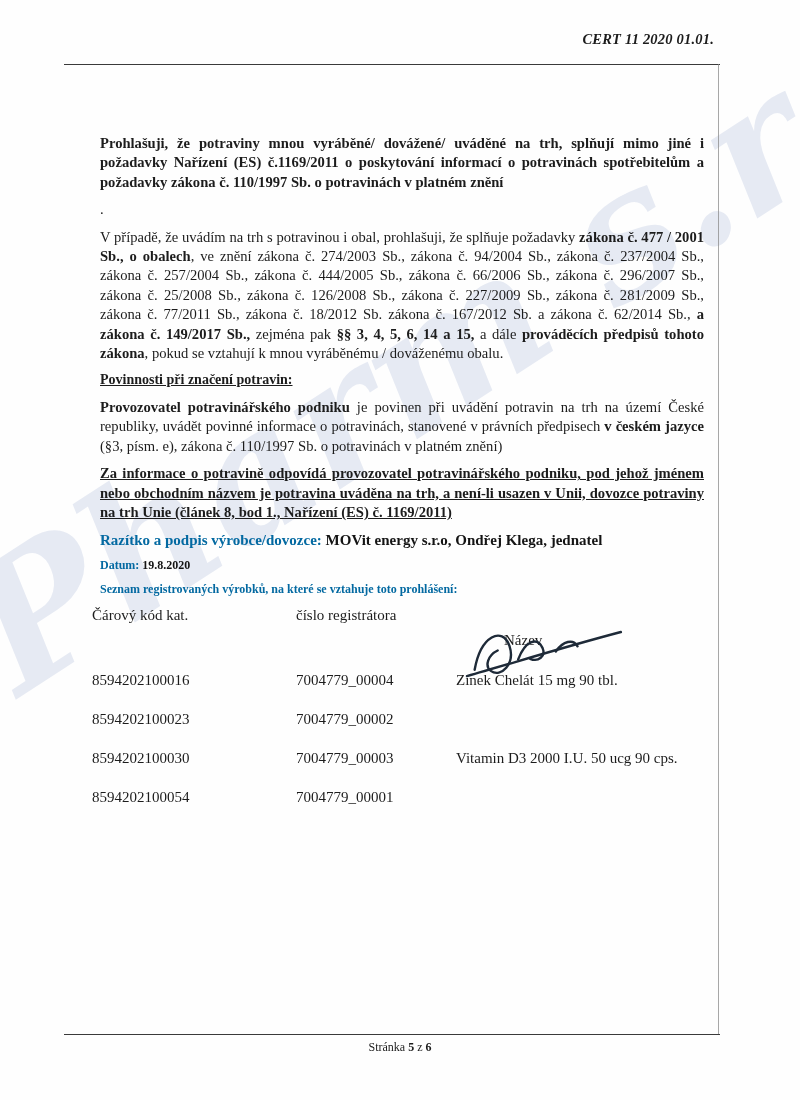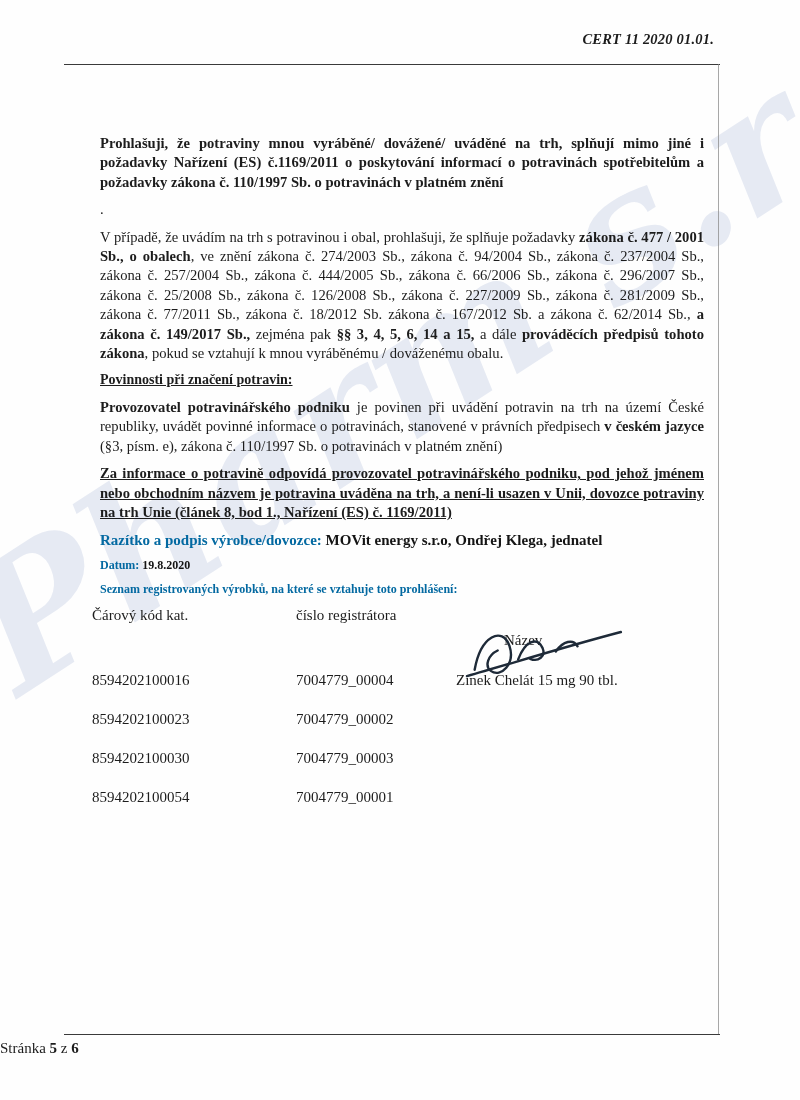--- a/index.html
+++ b/index.html
@@ -36,22 +36,22 @@
   .date-line{margin-bottom:28px;font-size:12px;}
   .date-line .val{font-weight:bold;color:#141414;}
   .list-heading{margin-bottom:30px;font-size:12px;}
   .products{font-size:15px;}
   .prod-grid{display:grid;grid-template-columns:192px 148px 1fr;gap:12px;}
   .prod-head{margin-bottom:20px;}
   .prod-head .h3{padding-left:48px;margin-top:25px;}
   .prod-row{margin-bottom:19px;}
   .signature{position:absolute;left:460px;top:618px;z-index:2;transform:rotate(-3deg);}
   .footer-text{
-    position:absolute;top:1040px;left:0;width:100%;text-align:left;
-    font-size:15px;z-index:1;
+    position:absolute;top:1040px;left:0;width:100%;text-align:center;
+    font-size:12px;z-index:1;
   }
 </style>
 </head>
 <body>
 
 <div class="watermark">Pharm s.r.o.</div>
 
 <div class="doc-code">CERT 11 2020 01.01.</div>
 <div class="rule-top"></div>
 <div class="rule-right"></div>
@@ -89,20 +89,21 @@
       <span>7004779_00004</span>
       <span>Zinek Chelát 15 mg 90 tbl.</span>
     </div>
     <div class="prod-grid prod-row">
       <span>8594202100023</span>
       <span>7004779_00002</span>
     </div>
     <div class="prod-grid prod-row">
       <span>8594202100030</span>
       <span>7004779_00003</span>
+      <span>Vitamin D3 2000 I.U. 50 ucg 90 cps.</span>
     </div>
     <div class="prod-grid prod-row">
       <span>8594202100054</span>
       <span>7004779_00001</span>
     </div>
   </div>
 
 </div>
 
 <svg class="signature" width="170" height="75" viewBox="0 0 170 75">

